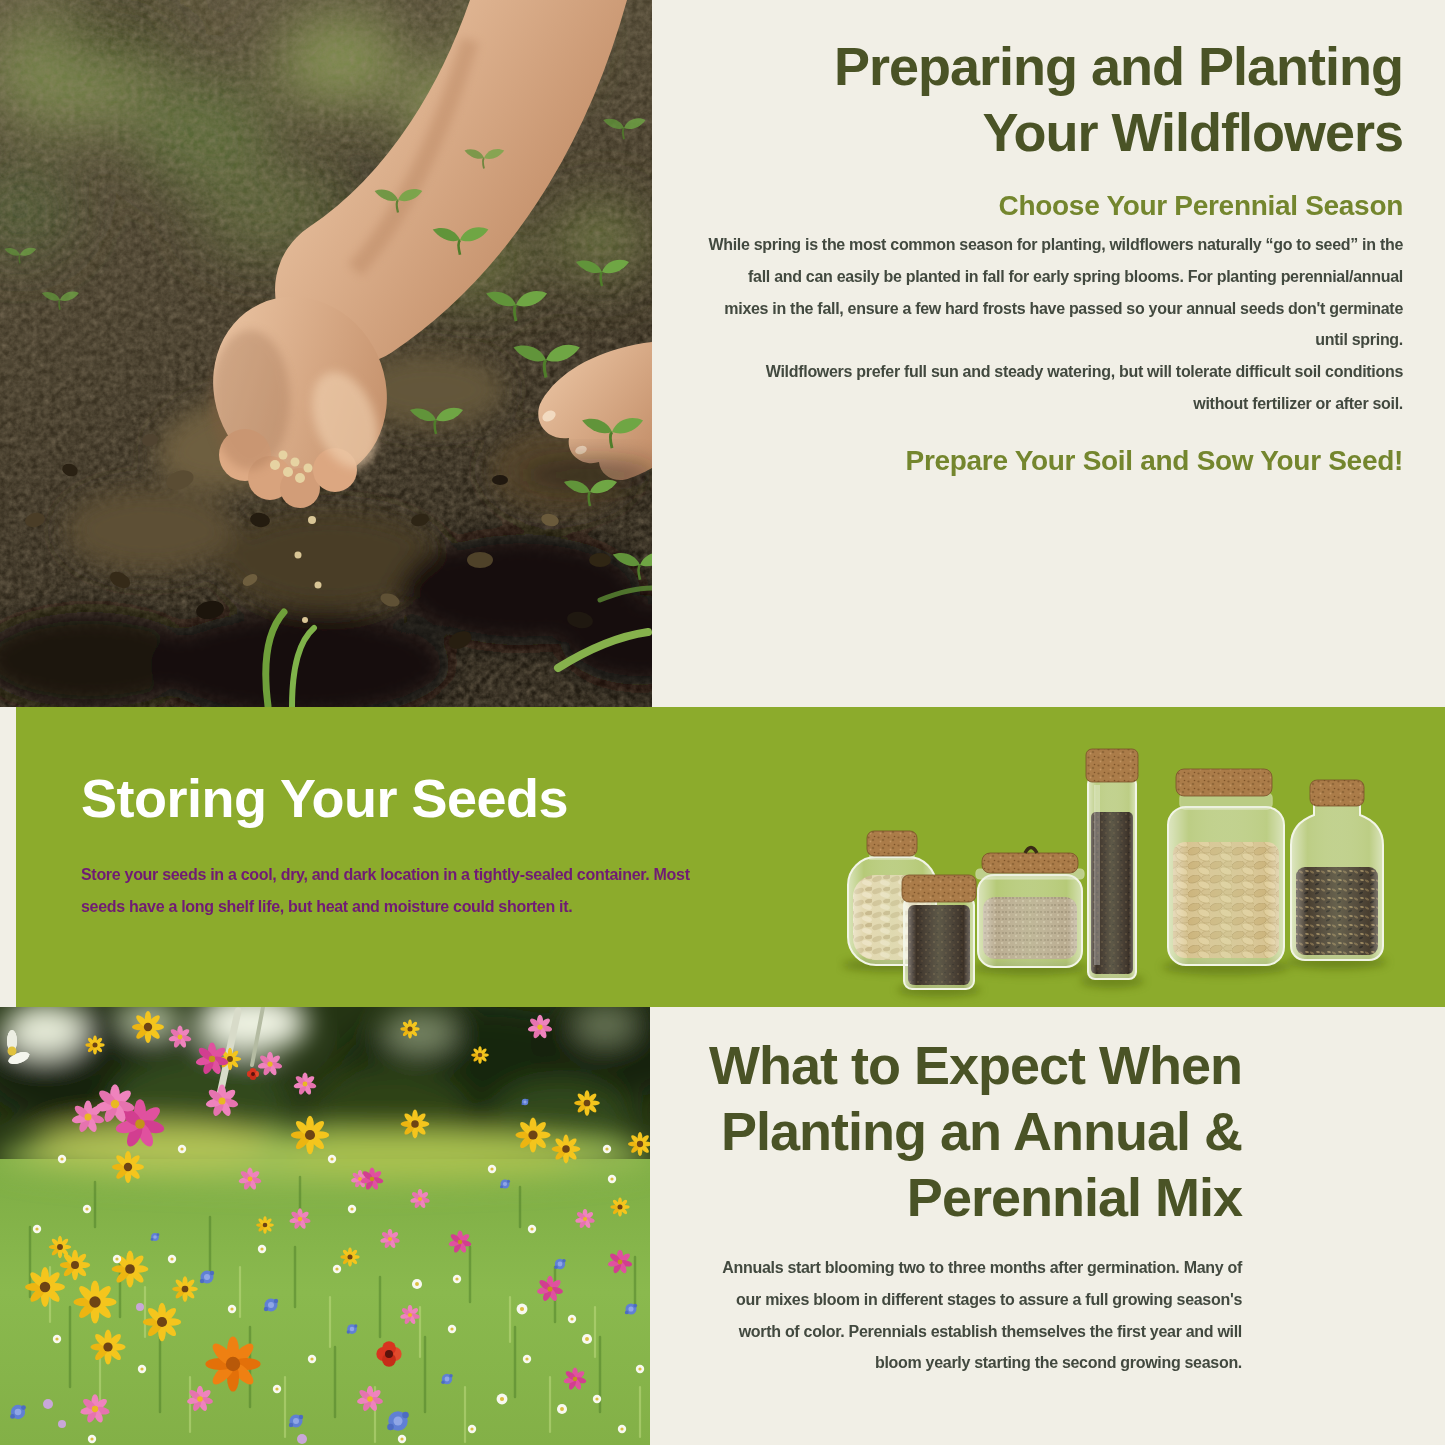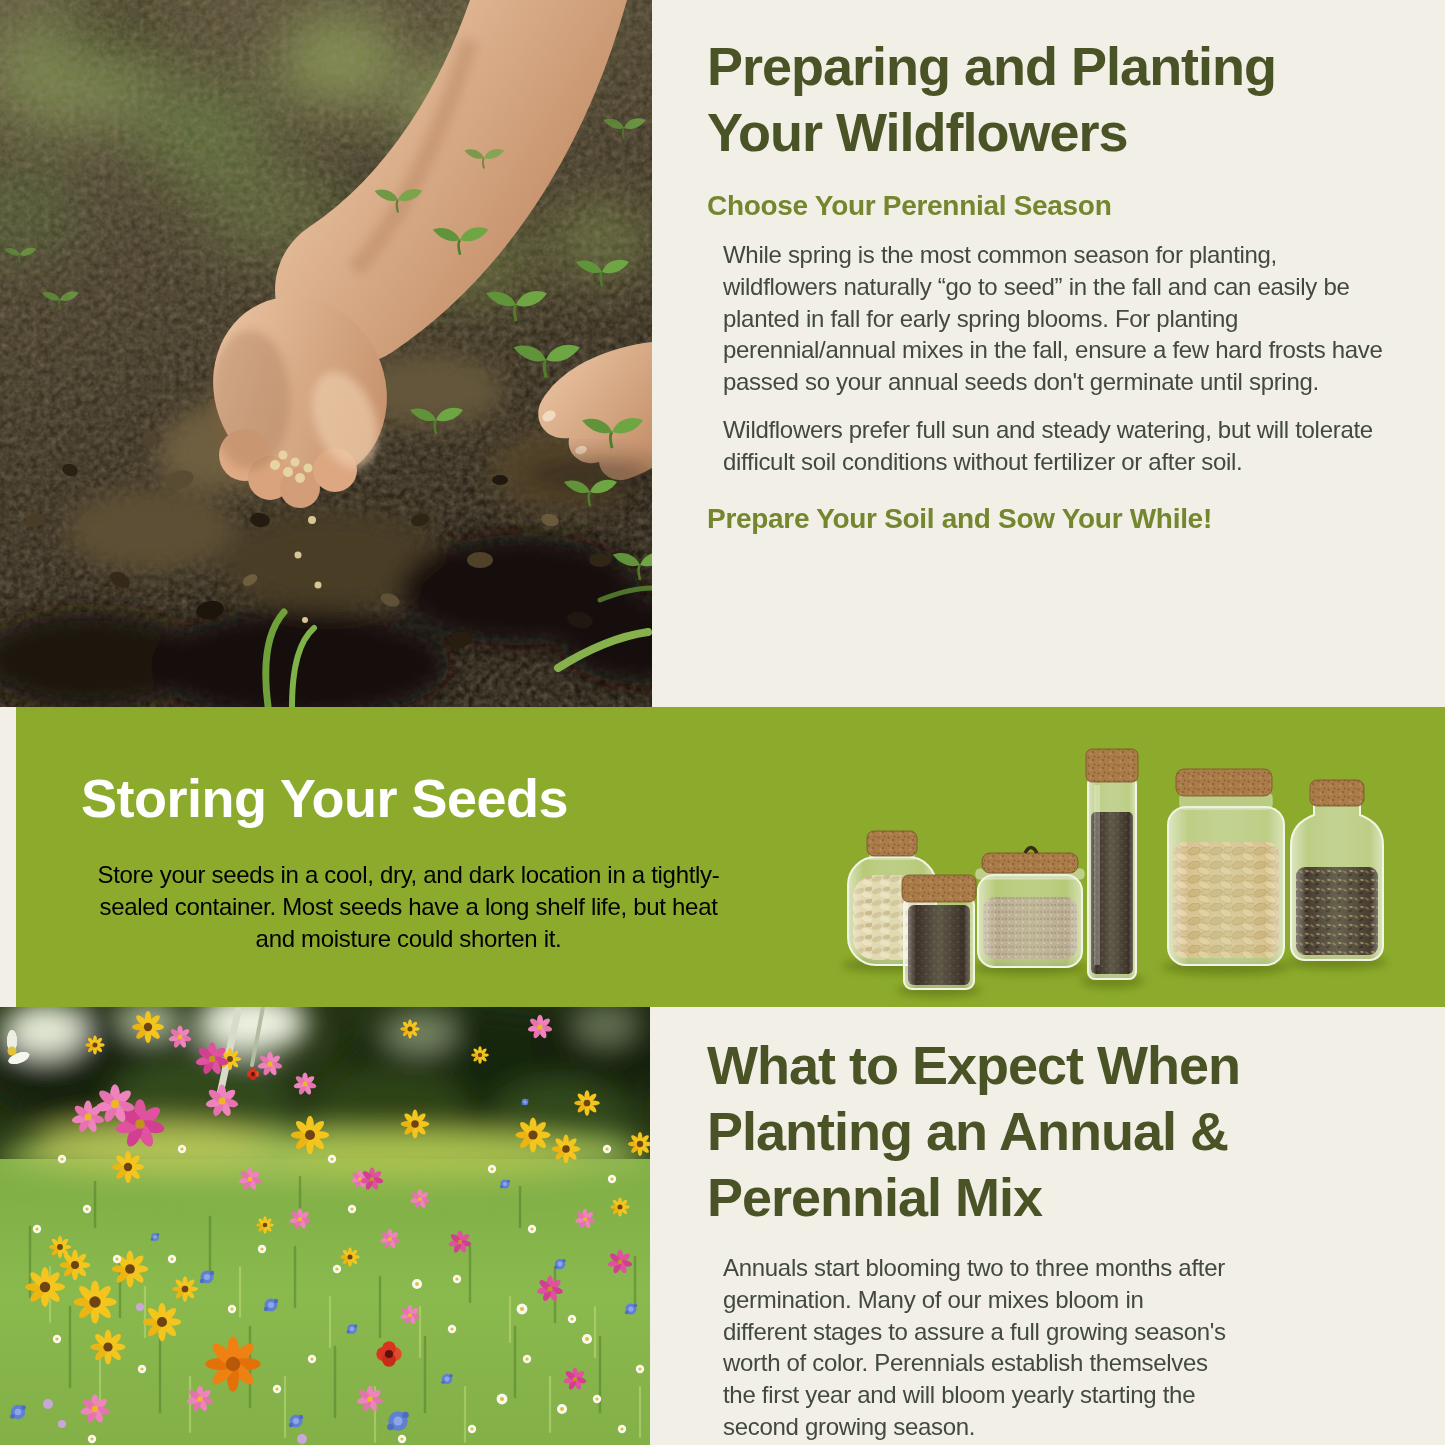--- a/index.html
+++ b/index.html
@@ -6,36 +6,36 @@
   .page{
     position:relative;width:1445px;height:1445px;overflow:hidden;
     background:var(--background,#f1efe6);
     font-family:"Liberation Sans",sans-serif;
   }
   .photo{position:absolute;overflow:hidden;}
   .photo svg{display:block;width:100%;height:100%;}
   #soil-photo{left:0;top:0;width:652px;height:707px;}
   #meadow-photo{left:0;top:1007px;width:650px;height:438px;}
 
-  .panel{position:absolute;box-sizing:border-box;color:var(--body-text,#42493f);}
+  .panel{position:absolute;box-sizing:border-box;color:var(--body-text,#42493f);text-align:right;}
   #panel-top{left:652px;top:0;width:793px;height:707px;padding:33px 42px 0 55px;}
   #panel-bottom{left:650px;top:1007px;width:647px;height:438px;padding:25px 55px 4px 57px;}
 
   h1,h2{margin:0;font-weight:bold;color:var(--heading-green,#4a5326);
         font-size:54px;line-height:66px;letter-spacing:-1px;}
   .subhead{margin:24px 0 6px 0;font-size:28px;line-height:34px;font-weight:bold;
            color:var(--subheading-green,#74862e);letter-spacing:-0.3px;}
-  .bodytext{margin:16px;font-size:24px;line-height:31.8px;letter-spacing:-0.3px;}
+  .bodytext{margin:0;font-size:16px;line-height:31.8px;letter-spacing:-0.3px;font-weight:bold;}
   #panel-bottom .bodytext{margin-top:22px;}
 
   .band{position:absolute;left:16px;top:707px;width:1445px;height:300px;
         background:var(--band-green,#8cab2c);}
   .band-copy{position:absolute;left:65px;top:58px;width:655px;color:var(--band-text,#ffffff);}
   .band-copy h2{color:var(--band-text,#ffffff);letter-spacing:-0.5px;}
-  .band-copy .bodytext{margin-top:28px;color:#000000;text-align:center;}
+  .band-copy .bodytext{margin-top:28px;color:#701a75;}
   .jars{position:absolute;left:820px;top:0;width:560px;height:298px;}
   .jars svg{display:block;width:100%;height:100%;}
 </style>
 </head>
 <body>
 
 <div class="page">
 
   <div class="photo" id="soil-photo">
     <svg viewBox="0 0 652 707" preserveAspectRatio="none">
@@ -181,21 +181,21 @@
   </div>
 
   <div class="panel" id="panel-top">
     <h1>Preparing and Planting Your Wildflowers</h1>
 
     <p class="subhead">Choose Your Perennial Season</p>
     <p class="bodytext">While spring is the most common season for planting, wildflowers naturally “go to seed” in the fall and can easily be planted in fall for early spring blooms. For planting perennial/annual mixes in the fall, ensure a few hard frosts have passed so your annual seeds don't germinate until spring.</p>
 
     <p class="bodytext">Wildflowers prefer full sun and steady watering, but will tolerate difficult soil conditions without fertilizer or after soil.</p>
 
-    <p class="subhead">Prepare Your Soil and Sow Your While!</p>
+    <p class="subhead">Prepare Your Soil and Sow Your Seed!</p>
   </div>
 
   <div class="band">
     <div class="band-copy">
       <h2>Storing Your Seeds</h2>
       <p class="bodytext">Store your seeds in a cool, dry, and dark location in a tightly-sealed container. Most seeds have a long shelf life, but heat and moisture could shorten it.</p>
     </div>
 
     <div class="jars">
       <svg viewBox="0 0 560 298">

